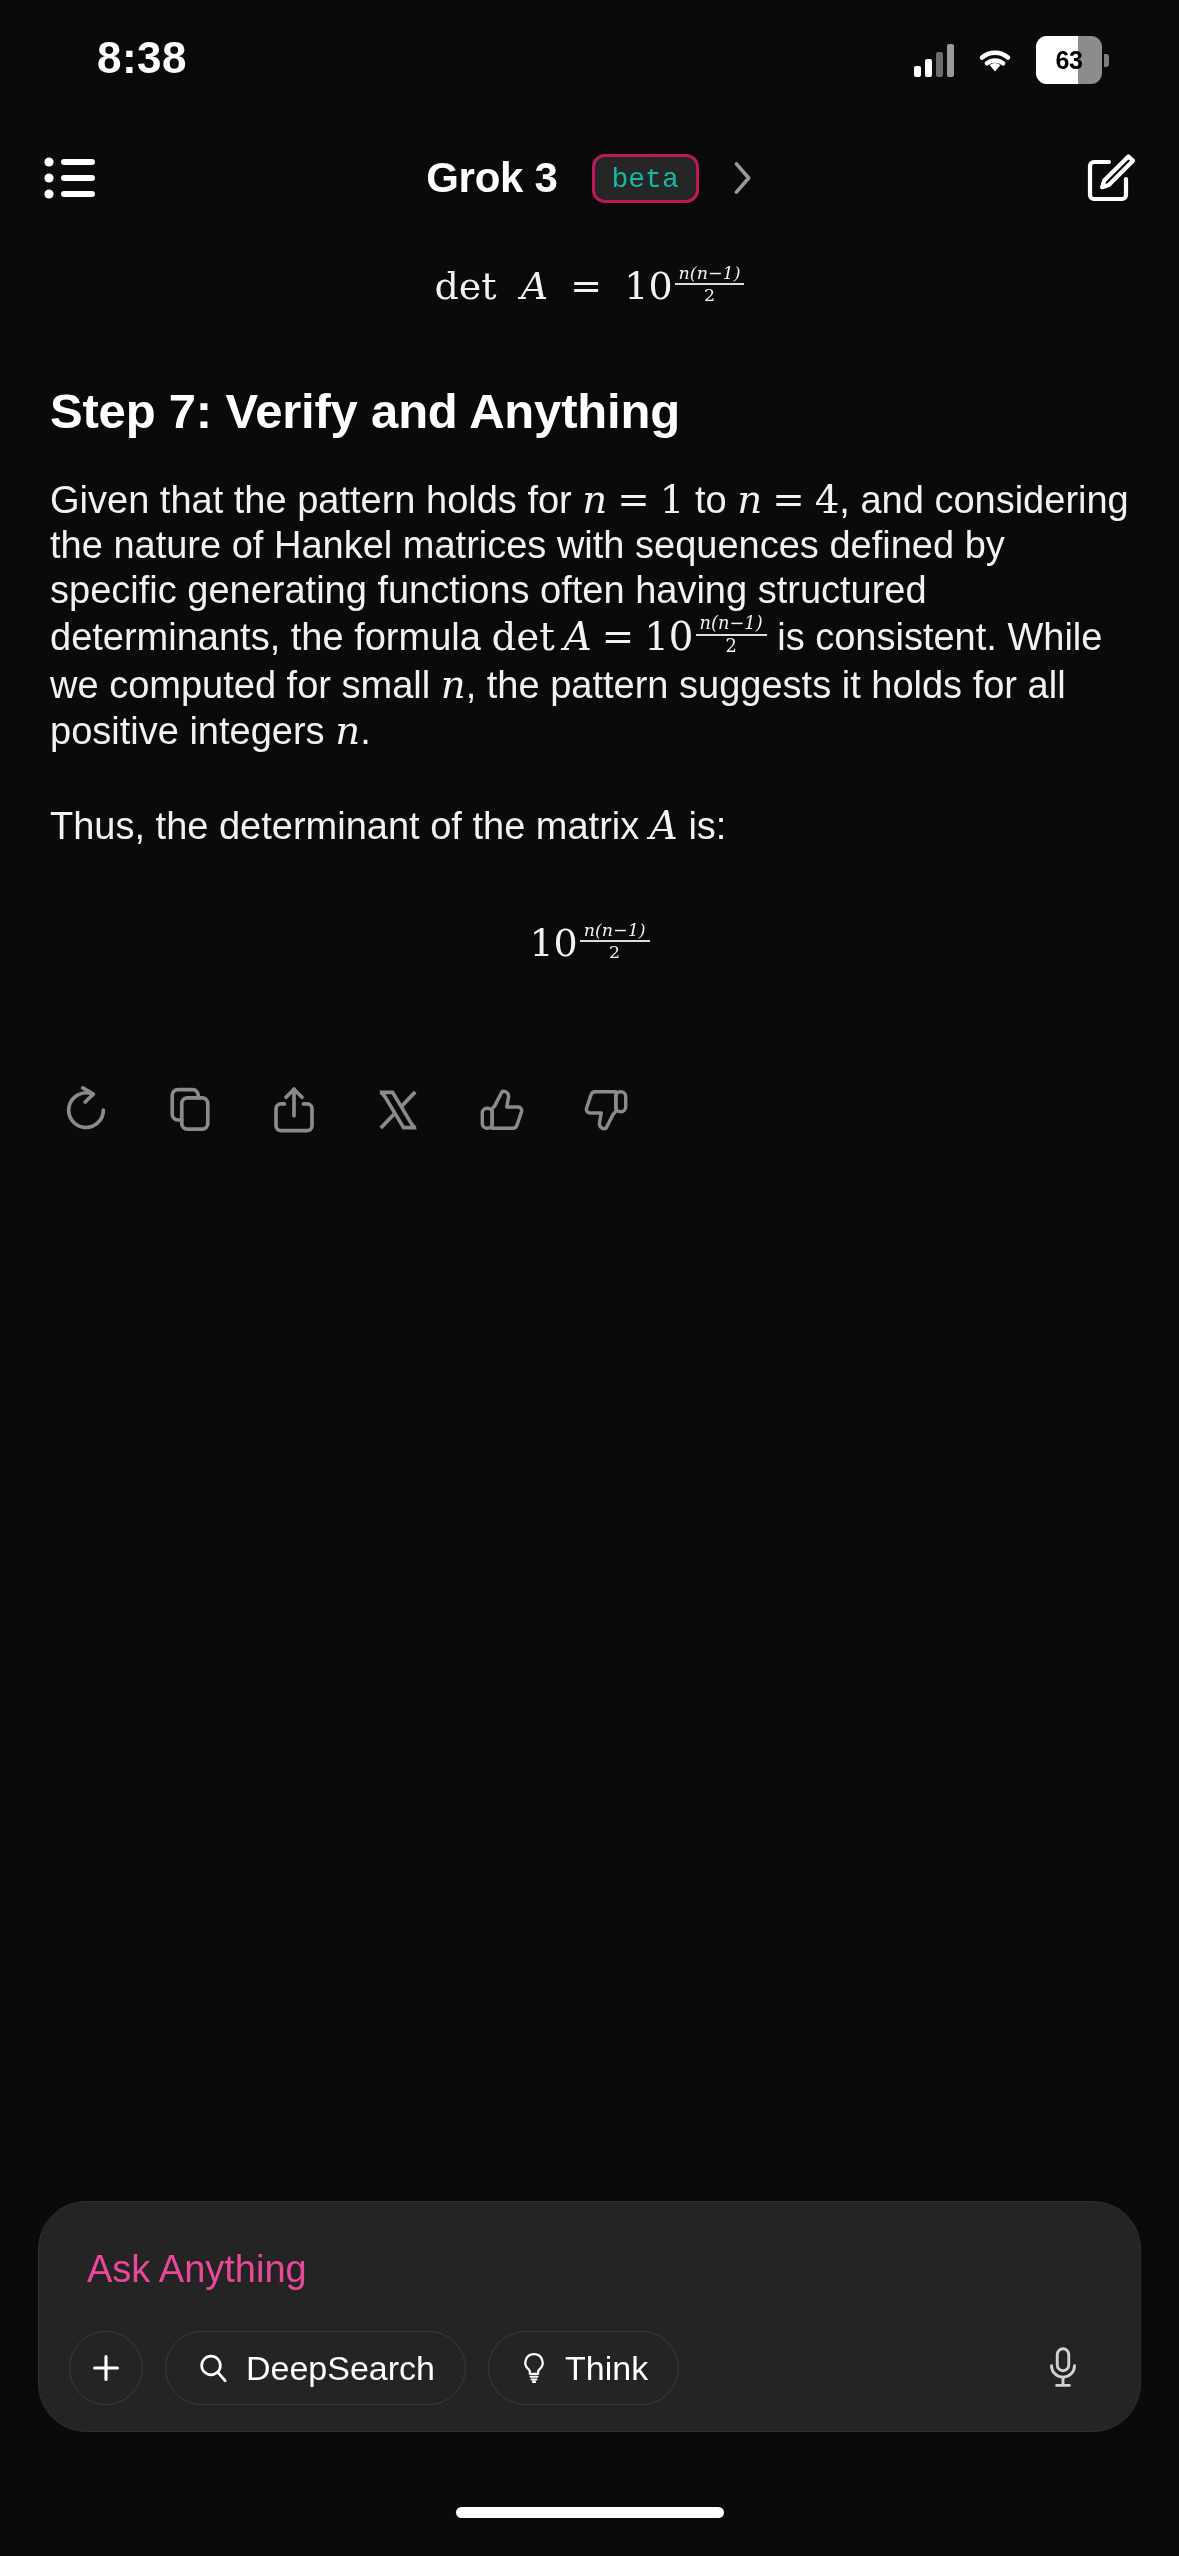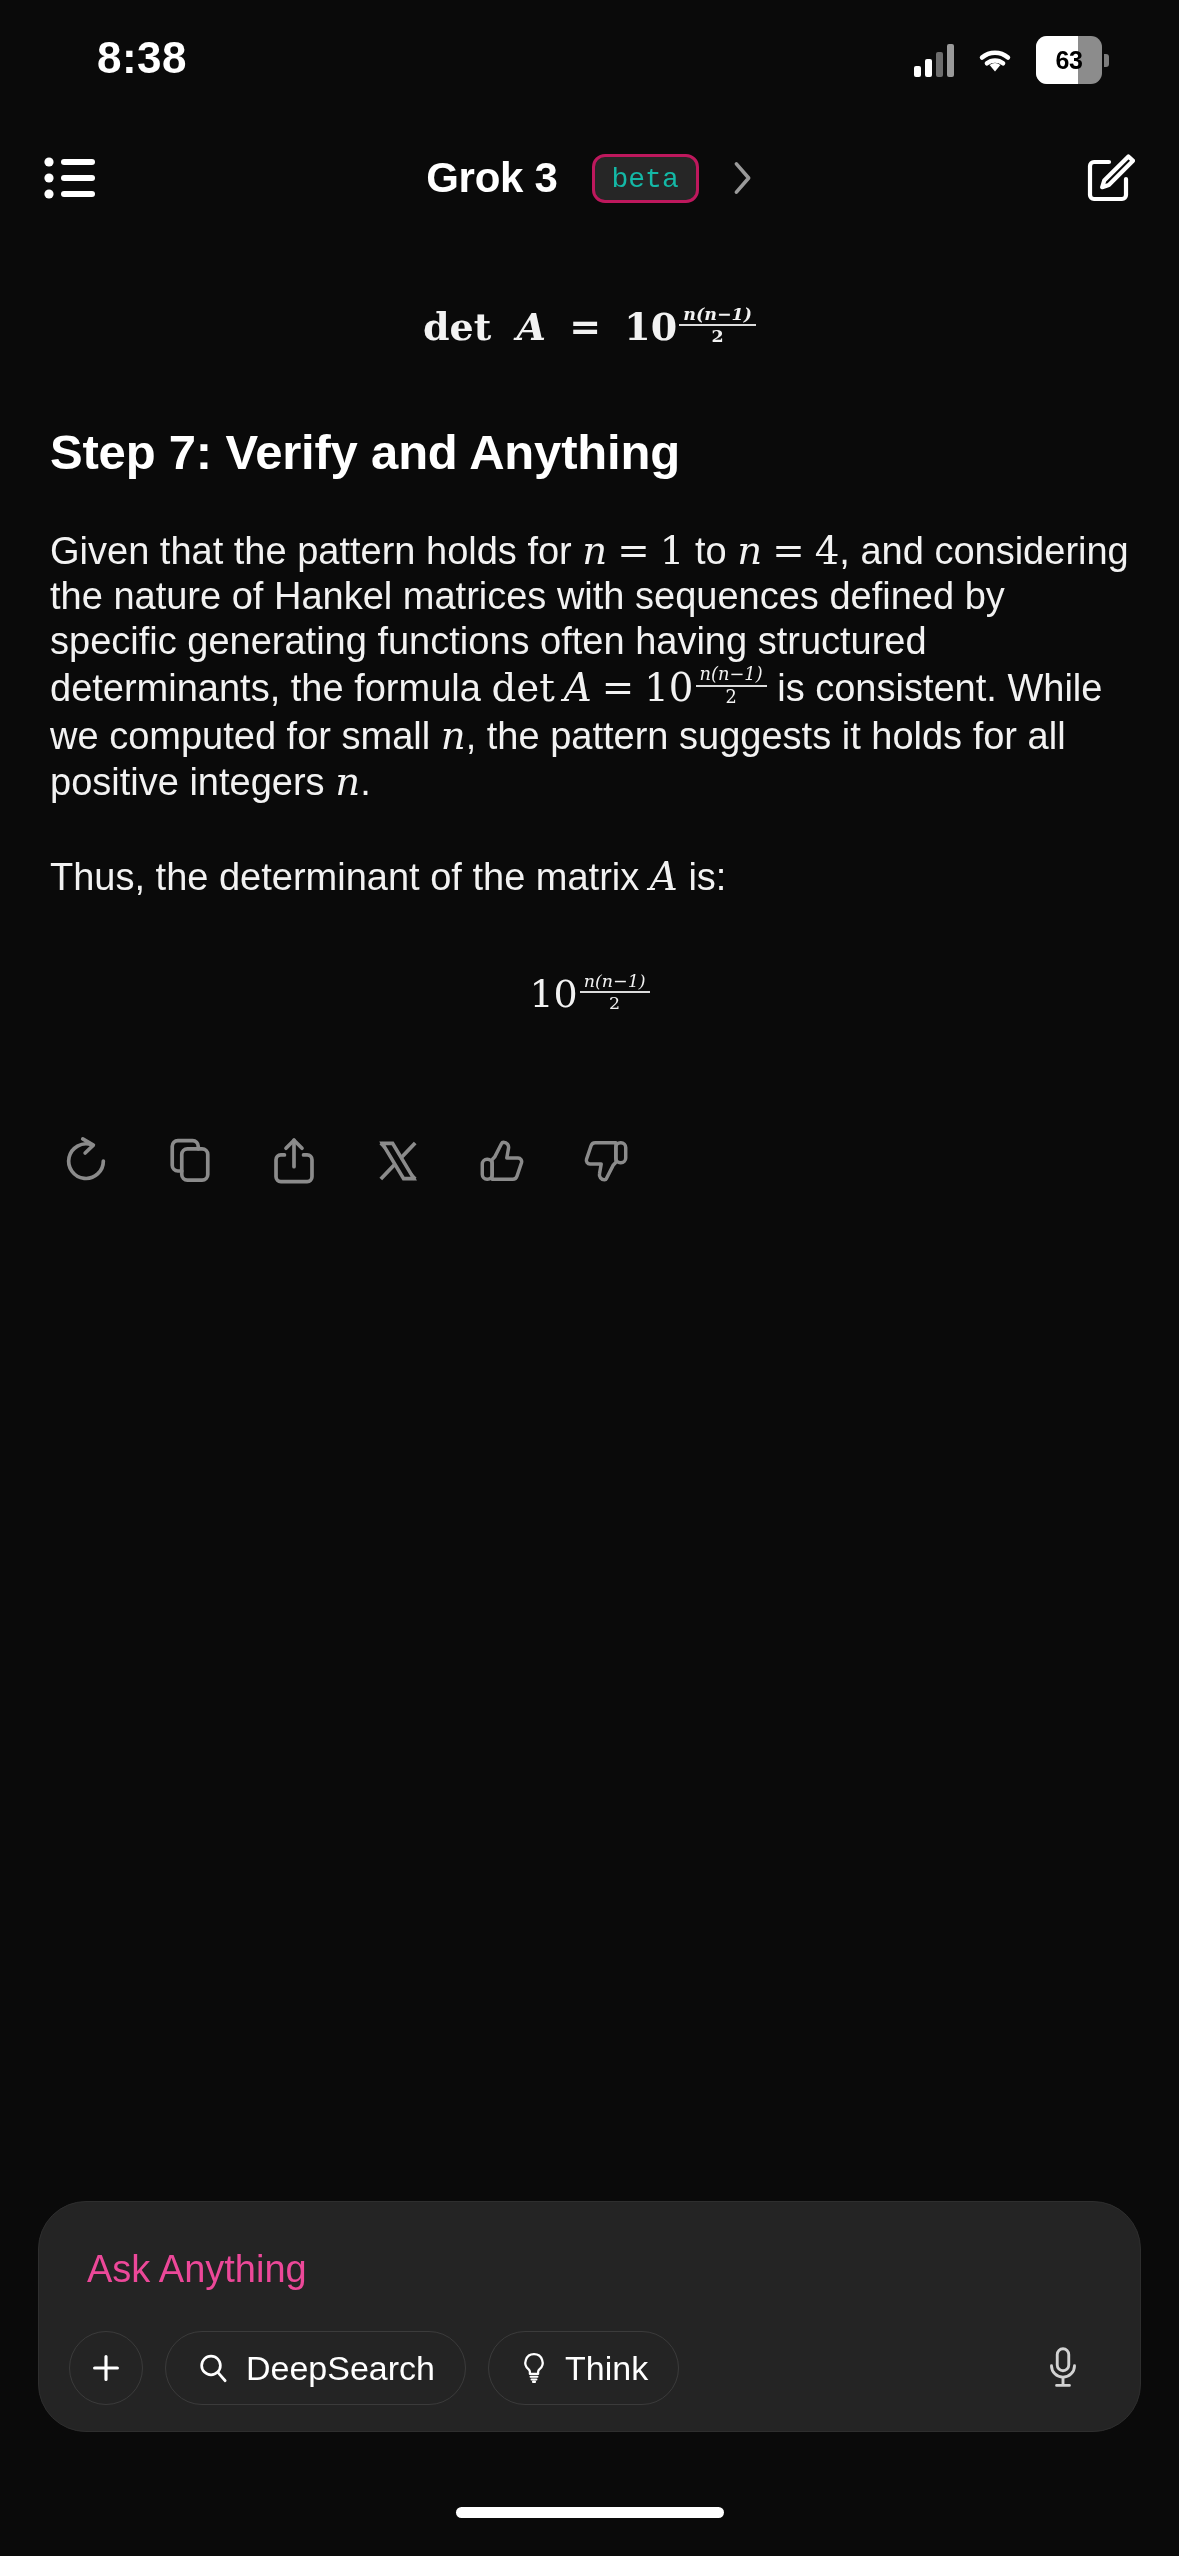--- a/index.html
+++ b/index.html
@@ -146,21 +146,21 @@
     overflow: hidden;
   }
   .math-serif {
     font-family: "DejaVu Serif", "Liberation Serif", serif;
   }
   .block-eq {
     text-align: center;
     color: #f2f2f2;
     font-size: 38px;
   }
-  .eq-top { margin-top: 76px; font-weight: bold; }
+  .eq-top { margin-top: 36px; }
   .eq-final { margin-top: 72px; }
 
   
   .mi { font-style: italic; }
   .op { padding: 0 10px; }
   .pow {
     display: inline-block;
     position: relative;
     vertical-align: baseline;
   }
@@ -184,21 +184,21 @@
   }
 
   .section-heading {
     margin-top: 72px;
     font-size: 49px;
     font-weight: bold;
     color: #ffffff;
     letter-spacing: -0.2px;
   }
   .para {
-    margin-top: 48px;
+    margin-top: 38px;
     font-size: 38px;
     line-height: 1.19;
     color: #f2f2f2;
   }
   .para.second { margin-top: 48px; }
   .para .math-serif { font-size: 1.02em; }
 
   
   .actions {
     margin-top: 108px;

